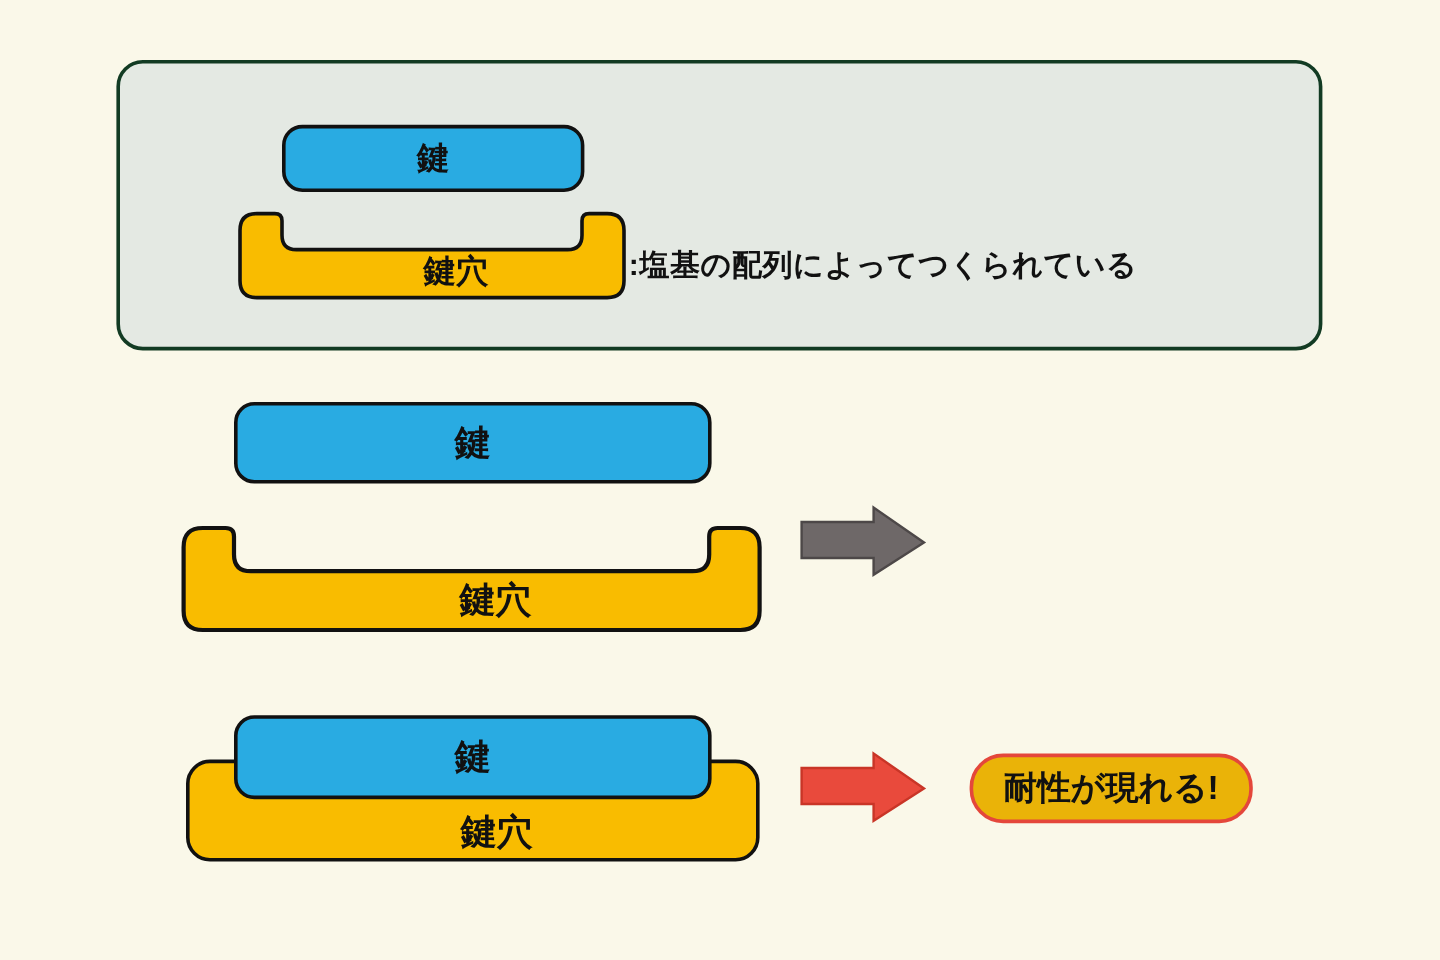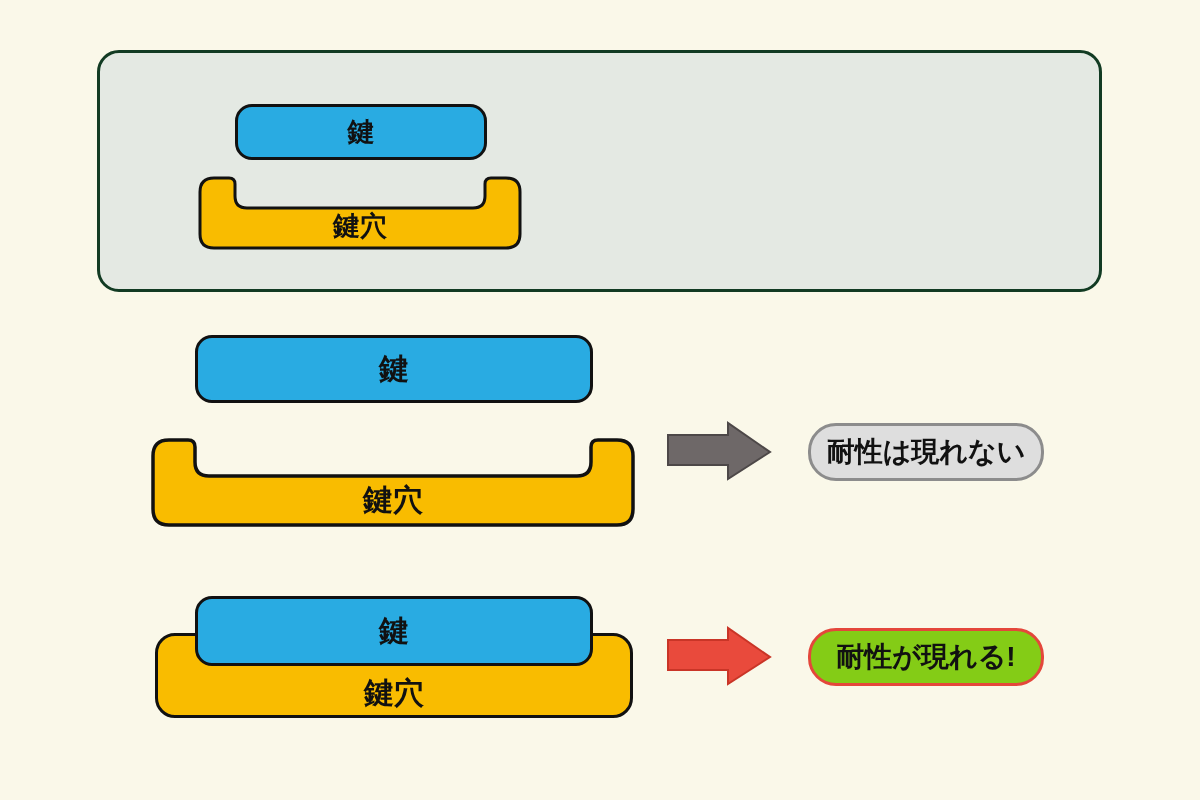--- a/index.html
+++ b/index.html
@@ -16,30 +16,30 @@
     background:#E4E9E3;border:3px solid #123B23;border-radius:22px;
     box-sizing:border-box;
   }
   
   .key-pill{
     background:#29ABE2;border:3px solid #111;border-radius:17px;
     box-sizing:border-box;font-size:30px;
   }
   .key-pill.small{font-size:27px;}
   
-  .shape-label{font-size:30px;pointer-events:none;}
+  .shape-label{font-size:30px;pointer-events:none;margin-left:20px;}
   .shape-label.small{font-size:27px;}
   
   .desc-text{font-size:25px;letter-spacing:0.5px;white-space:nowrap;}
   
   .badge{
     border-radius:28px;font-size:28px;box-sizing:border-box;white-space:nowrap;
   }
   .badge.gray{background:#DEDEDE;border:3px solid #8C8C8C;}
-  .badge.pink{background:#84cc16;border:3px solid #E4473B;text-align:right;}
+  .badge.pink{background:#eab308;border:3px solid #E4473B;text-align:right;}
   
   svg{overflow:visible;display:block;}
   .keyhole-path{stroke:#111;stroke-width:3;stroke-linejoin:round;}
   .arrow-gray{stroke:#4D4848;stroke-width:2;stroke-linejoin:miter;}
   .arrow-red{stroke:#C93527;stroke-width:2;stroke-linejoin:miter;}
 </style>
 </head>
 <body>
 
 <div class="canvas">
@@ -50,39 +50,37 @@
     <span>鍵</span>
   </div>
 
   <svg class="abs" style="left:200px;top:178px;" width="320" height="70" viewBox="0 0 320 70">
     <path class="keyhole-path" d="M 14 0 H 29 Q 35 0 35 6 V 18 Q 35 30 47 30 H 273 Q 285 30 285 18 V 6 Q 285 0 291 0 H 306 Q 320 0 320 14 V 56 Q 320 70 306 70 H 14 Q 0 70 0 56 V 14 Q 0 0 14 0 Z" fill="#F9BC00"></path>
   </svg>
   <div class="abs center shape-label small" style="left:200px;top:206px;width:320px;height:40px;">
     <span>鍵穴</span>
   </div>
 
+  <div class="abs center desc-text" style="left:524px;top:200px;height:40px;">:塩基の配列によってつくられている</div>
 
   <div class="abs center key-pill" style="left:195px;top:335px;width:398px;height:68px;">
     <span>鍵</span>
   </div>
 
   <svg class="abs" style="left:153px;top:440px;" width="480" height="85" viewBox="0 0 480 85">
     <path class="keyhole-path" style="stroke-width:3.5" d="M 16 0 H 35 Q 42 0 42 7 V 22 Q 42 36 56 36 H 424 Q 438 36 438 22 V 7 Q 438 0 445 0 H 464 Q 480 0 480 16 V 69 Q 480 85 464 85 H 16 Q 0 85 0 69 V 16 Q 0 0 16 0 Z" fill="#F9BC00"></path>
   </svg>
   <div class="abs center shape-label" style="left:153px;top:478px;width:480px;height:44px;">
     <span>鍵穴</span>
   </div>
 
   <svg class="abs" style="left:664px;top:422px;" width="110" height="60" viewBox="0 0 110 60">
     <polygon class="arrow-gray" points="4,13 64,13 64,1 106,30 64,57 64,43 4,43" fill="#6E6868"></polygon>
   </svg>
 
-  <div class="abs center badge gray" style="left:808px;top:423px;width:236px;height:58px;">
-    <span>耐性は現れない</span>
-  </div>
 
   <div class="abs" style="left:155px;top:633px;width:478px;height:85px;background:#F9BC00;border:3.5px solid #111;border-radius:20px;box-sizing:border-box;"></div>
   <div class="abs center key-pill" style="left:195px;top:596px;width:398px;height:70px;">
     <span>鍵</span>
   </div>
   <div class="abs center shape-label" style="left:155px;top:671px;width:478px;height:44px;">
     <span>鍵穴</span>
   </div>
 
   <svg class="abs" style="left:664px;top:627px;" width="110" height="60" viewBox="0 0 110 60">

